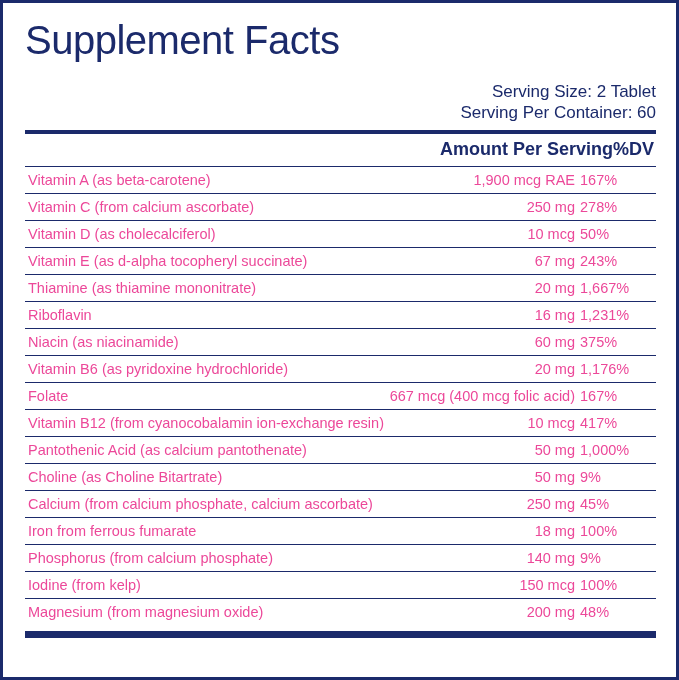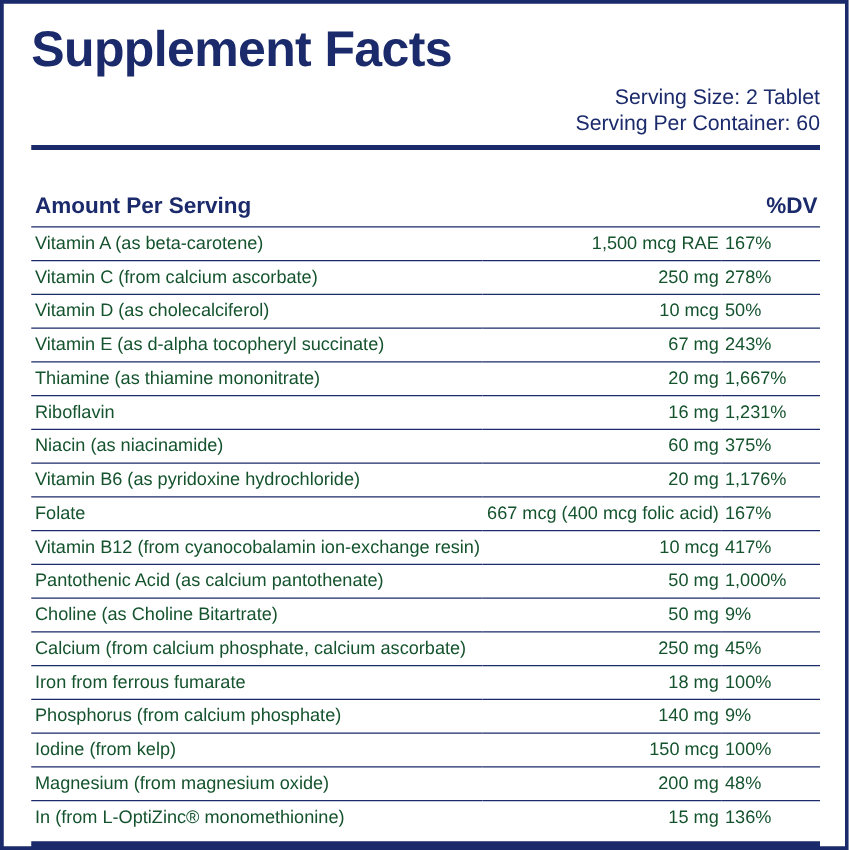--- a/index.html
+++ b/index.html
@@ -16,60 +16,59 @@
   .panel {
     box-sizing: border-box;
     width: 679px;
     height: 680px;
     border: 3px solid #1b2a6b;
     padding: 12px 20px 10px 22px;
     background: #ffffff;
   }
   .title {
     font-size: 40px;
-    font-weight: bold;
+    font-weight: normal;
     line-height: 1.05;
     letter-spacing: -0.5px;
     color: #1b2a6b;
-    margin: 4px 0 6px 0;
+    margin: 4px 0 20px 0;
   }
   .serving {
     font-size: 17px;
     line-height: 1.25;
     color: #1b2a6b;
     text-align: right;
   }
   .rule-thick {
     height: 4px;
     background: #1b2a6b;
     margin: 6px 0 0 0;
   }
   .rule-thin {
     height: 1px;
     background: #1b2a6b;
   }
   .head-row {
     display: flex;
     align-items: baseline;
-    justify-content: space-between;
+    justify-content: flex-end;
     font-size: 18px;
     font-weight: bold;
     padding: 5px 2px 6px 3px;
-    margin-top: 29px;
   }
   table.facts {
     width: 100%;
     border-collapse: collapse;
     font-size: 14.5px;
   }
   table.facts td {
     border-top: 1px solid #1b2a6b;
     padding: 5px 2px 5px 3px;
     vertical-align: baseline;
-    color: #14532d;
+    color: #ec4899;
     white-space: nowrap;
   }
   table.facts tr:first-child td {
     border-top: none;
   }
   td.name { text-align: left; }
   td.amount { text-align: right; padding-right: 26px; }
   td.dv { text-align: left; width: 74px; }
   .bottom-bar {
     height: 7px;
@@ -93,21 +92,21 @@
     <span>Amount Per Serving</span>
     <span>%DV</span>
   </div>
 
   <div class="rule-thin"></div>
 
   <table class="facts">
     <tbody id="facts-body">
         <tr>
           <td class="name">Vitamin A (as beta-carotene)</td>
-          <td class="amount">1,500 mcg RAE</td>
+          <td class="amount">1,900 mcg RAE</td>
           <td class="dv">167%</td>
         </tr>
         <tr>
           <td class="name">Vitamin C (from calcium ascorbate)</td>
           <td class="amount">250 mg</td>
           <td class="dv">278%</td>
         </tr>
         <tr>
           <td class="name">Vitamin D (as cholecalciferol)</td>
           <td class="amount">10 mcg</td>
@@ -176,22 +175,17 @@
         <tr>
           <td class="name">Iodine (from kelp)</td>
           <td class="amount">150 mcg</td>
           <td class="dv">100%</td>
         </tr>
         <tr>
           <td class="name">Magnesium (from magnesium oxide)</td>
           <td class="amount">200 mg</td>
           <td class="dv">48%</td>
         </tr>
-        <tr>
-          <td class="name">In (from L-OptiZinc® monomethionine)</td>
-          <td class="amount">15 mg</td>
-          <td class="dv">136%</td>
-        </tr>
       </tbody>
   </table>
 
   <div class="bottom-bar"></div>
 </div>
 
 </body></html>

